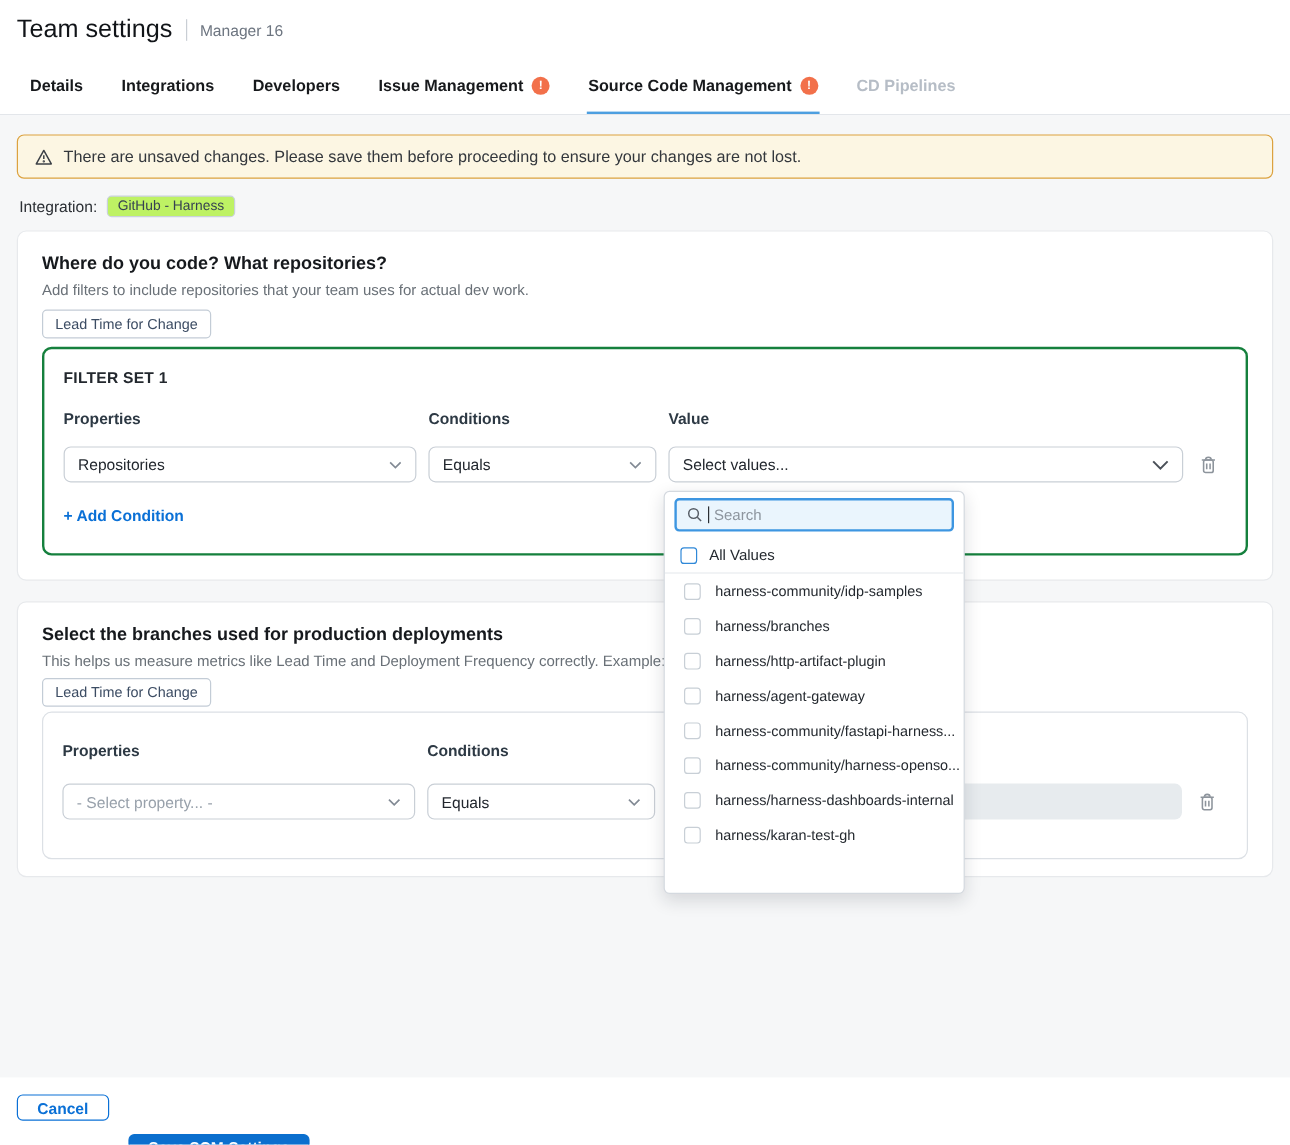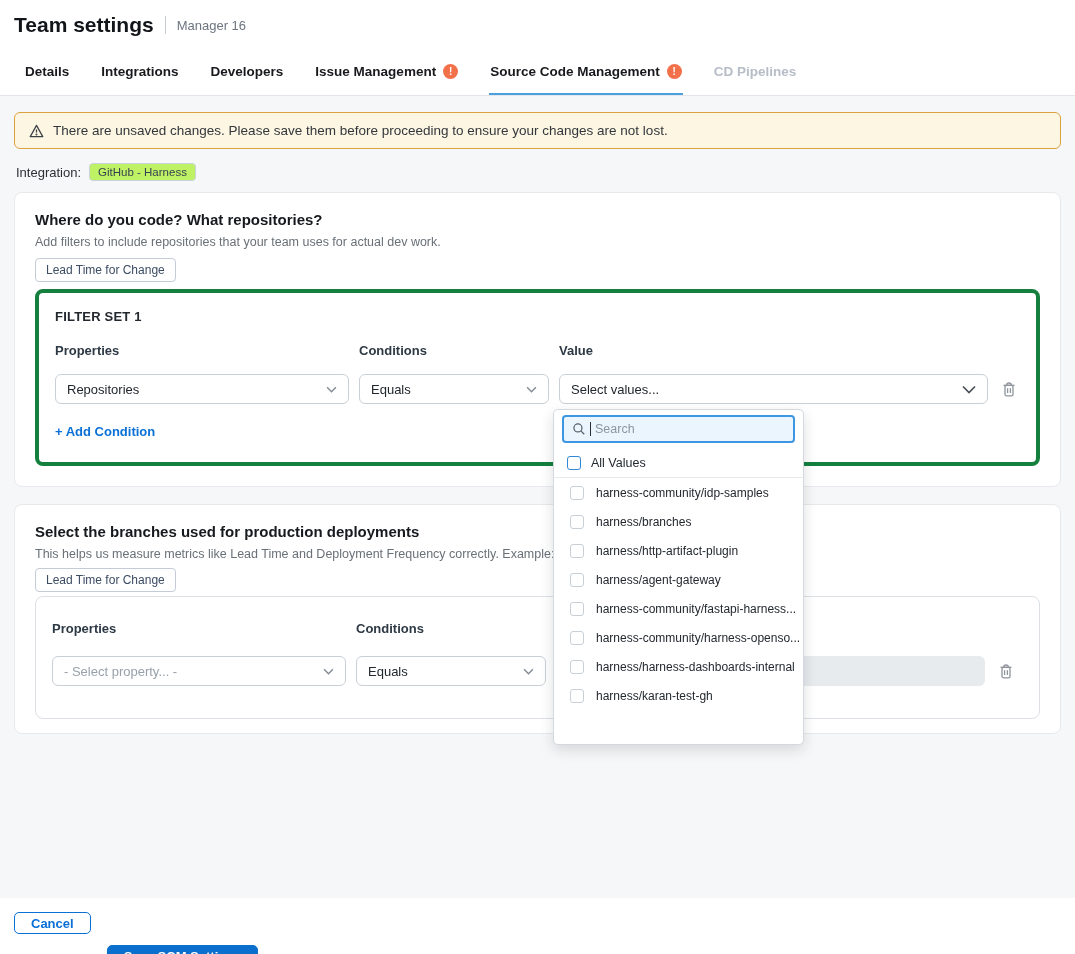--- a/index.html
+++ b/index.html
@@ -2,21 +2,21 @@
 <html><head>
 <meta charset="utf-8">
 <style>
   * { margin:0; padding:0; box-sizing:border-box; }
   html,body { background:#fff; }
   body { font-family:"Liberation Sans", sans-serif; }
   .page { position:relative; width:1075px; height:954px; background:#fff; overflow:hidden; }
 
   
   .header { height:50px; display:flex; align-items:center; padding:0 14px; background:#fff; }
-  .h-title { font-size:21px; font-weight:700; color:#111418; }
+  .h-title { font-size:21px; font-weight:400; color:#111418; }
   .h-sep { width:1px; height:18px; background:#c9ced4; margin:0 11px; }
   .h-sub { font-size:13px; color:#6d7580; }
 
   
   .tabbar { height:46px; border-bottom:1px solid #e3e6ea; display:flex; align-items:stretch; padding:0 24px; gap:30px; background:#fff; }
   .tab { display:flex; align-items:center; gap:7px; font-size:13.5px; font-weight:600; color:#17191c; cursor:pointer; border-bottom:2px solid transparent; padding:0 1px; }
   .tab.active { border-bottom-color:#4d9fe0; }
   .tab.disabled { color:#b6bdc6; }
   .badge { width:15px; height:15px; border-radius:50%; background:#f2704a; color:#fff; font-size:10px; font-weight:700; display:flex; align-items:center; justify-content:center; }
 
@@ -29,21 +29,21 @@
   .chip-sm { border:1px solid #c9d2da; background:#bef264; border-radius:4px; padding:2px 8px; font-size:11.5px; color:#364152; }
 
   .card { background:#fff; border:1px solid #e7e9ec; border-radius:8px; padding:18px 20px 20px; }
   .card + .card { margin-top:17px; }
   .card2 { padding-bottom:14px; }
   .sec-title { font-size:15px; font-weight:700; color:#16191d; line-height:18px; }
   .sec-sub { margin-top:5px; font-size:12.5px; color:#697077; line-height:16px; white-space:nowrap; overflow:hidden; }
   .chip { display:inline-block; margin-top:8px; border:1px solid #c3ccd6; background:#fff; border-radius:4px; padding:3px 10px; font-size:12px; color:#3c4c63; line-height:16px; }
   .card2 .chip { margin-top:6px; }
 
-  .inner-card { margin-top:7px; border:4px solid #15803d; border-radius:8px; padding:16px 16px 22px; }
+  .inner-card { margin-top:7px; border:2px solid #15803d; border-radius:8px; padding:16px 16px 22px; }
   .inner-card2 { margin-top:4px; border:1px solid #dce0e5; border-radius:8px; padding:24px 16px 32px; }
   .fs-title { font-size:13px; font-weight:700; color:#23282e; letter-spacing:.2px; }
 
   .grid { display:grid; grid-template-columns:294px 190px 429px 1fr; column-gap:10px; align-items:center; }
   .label-row { margin-top:19px; }
   .inner-card2 .label-row { margin-top:0; }
   .col-label { font-size:13px; font-weight:700; color:#2d3944; }
   .ctrl-row { margin-top:16px; }
   .inner-card2 .ctrl-row { margin-top:20px; }
 

